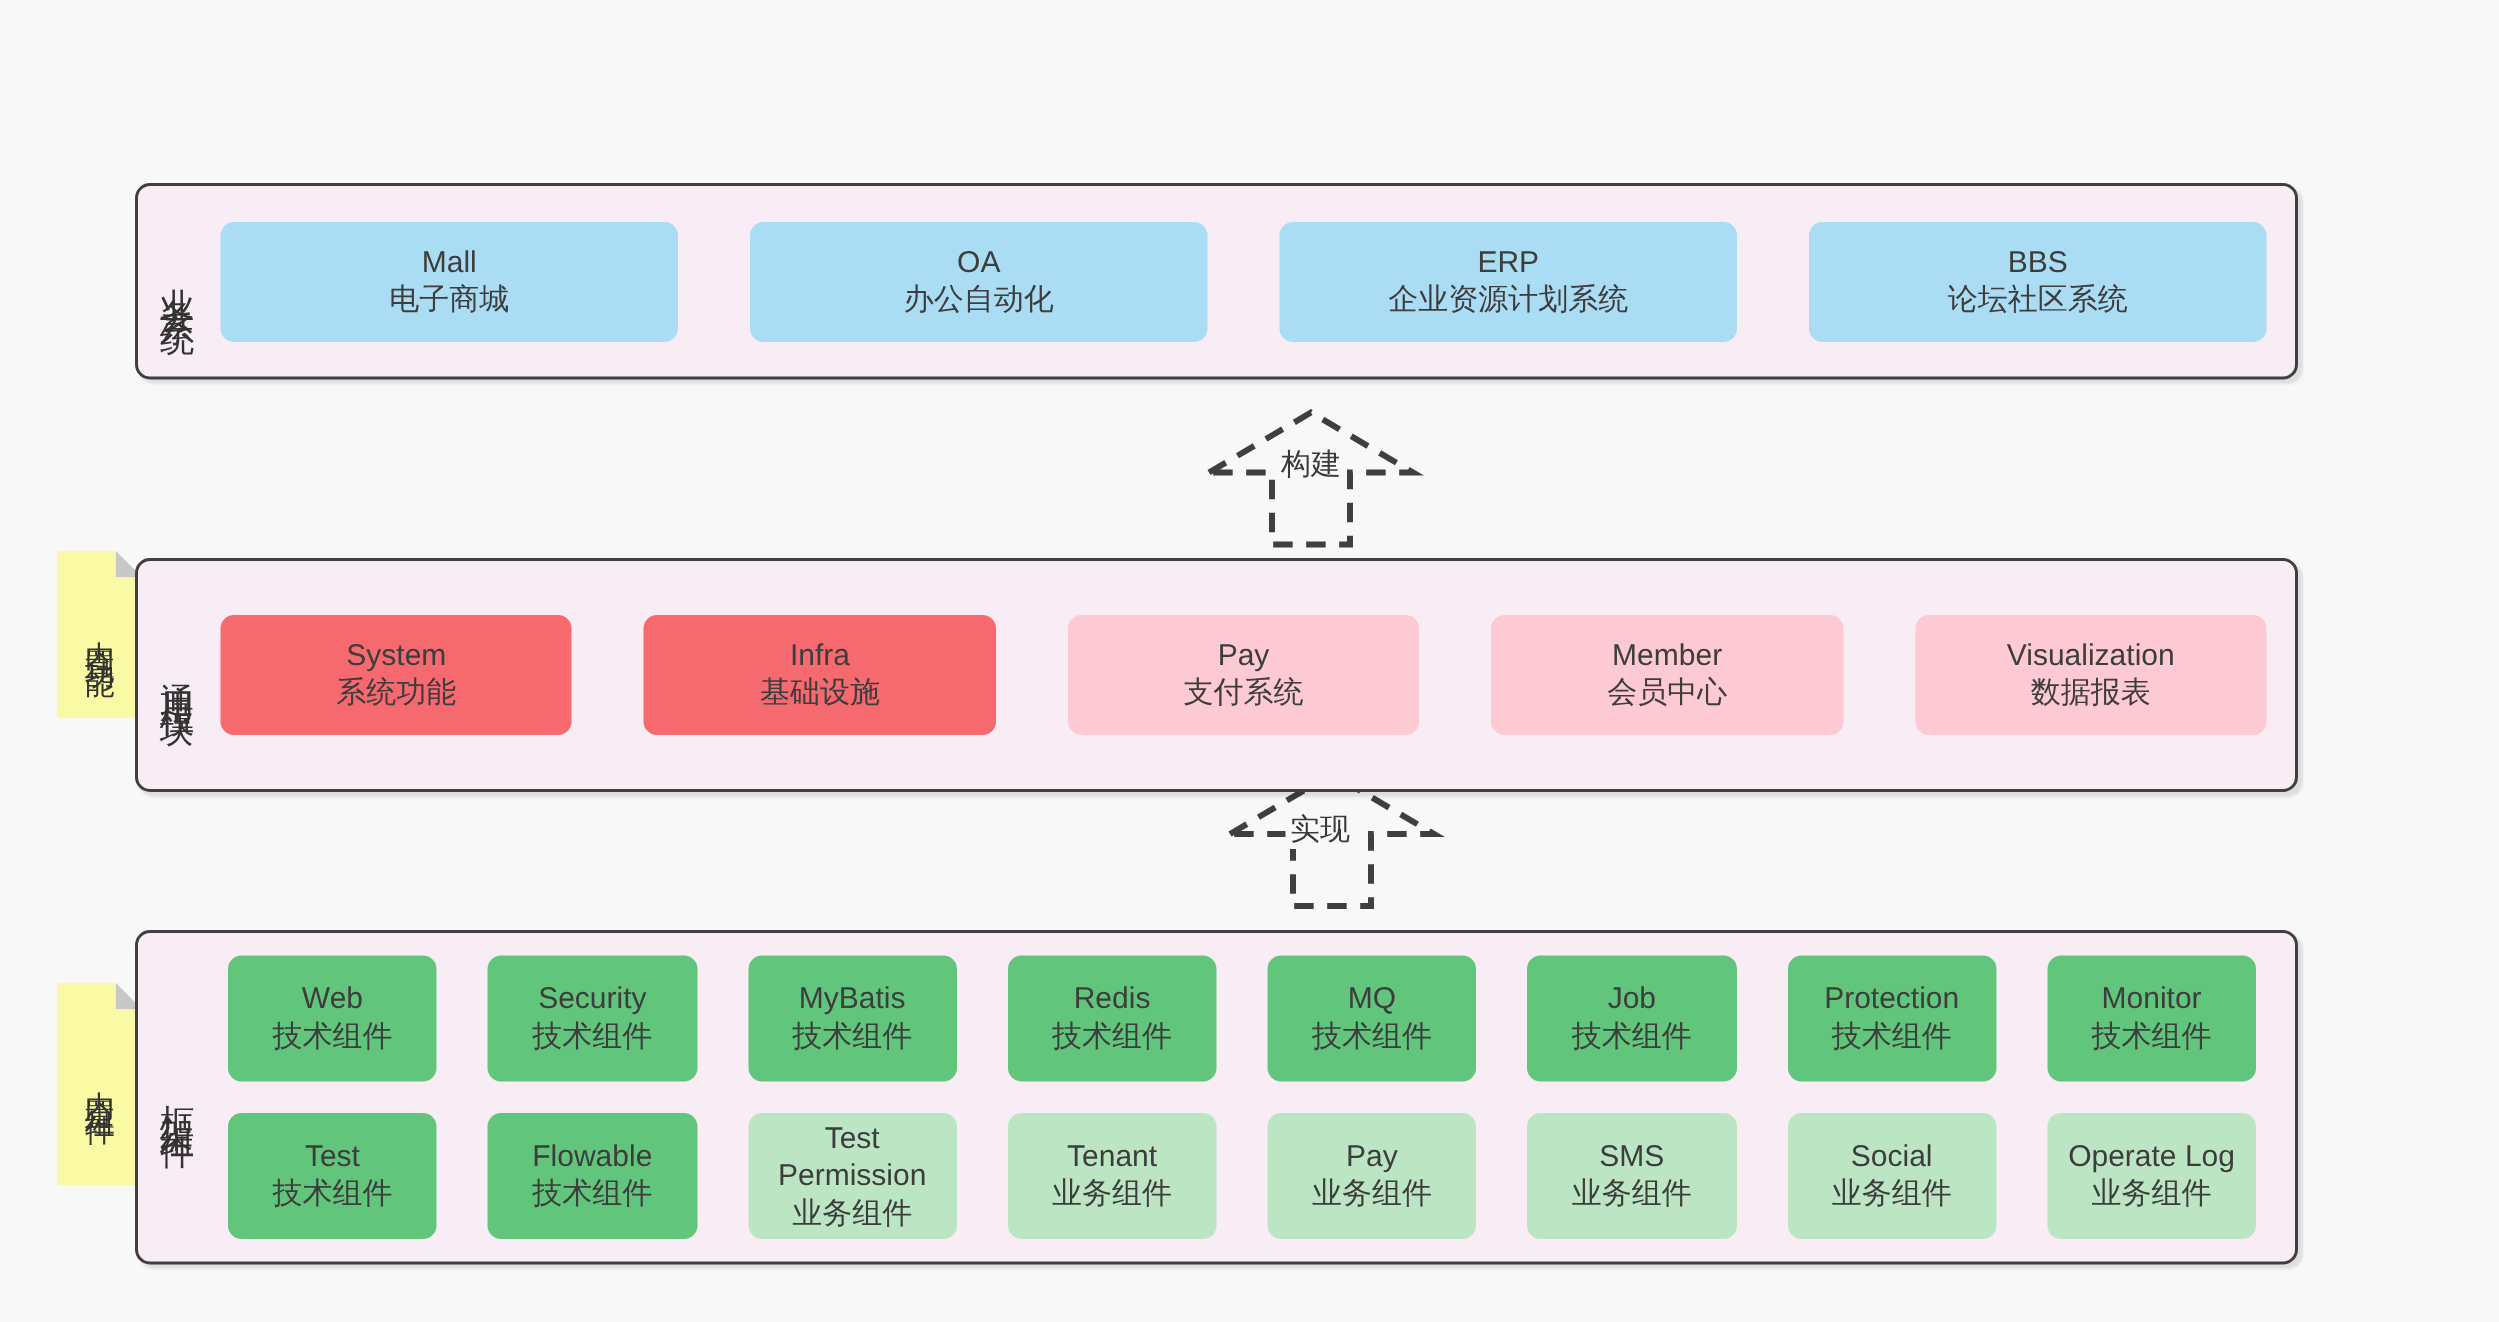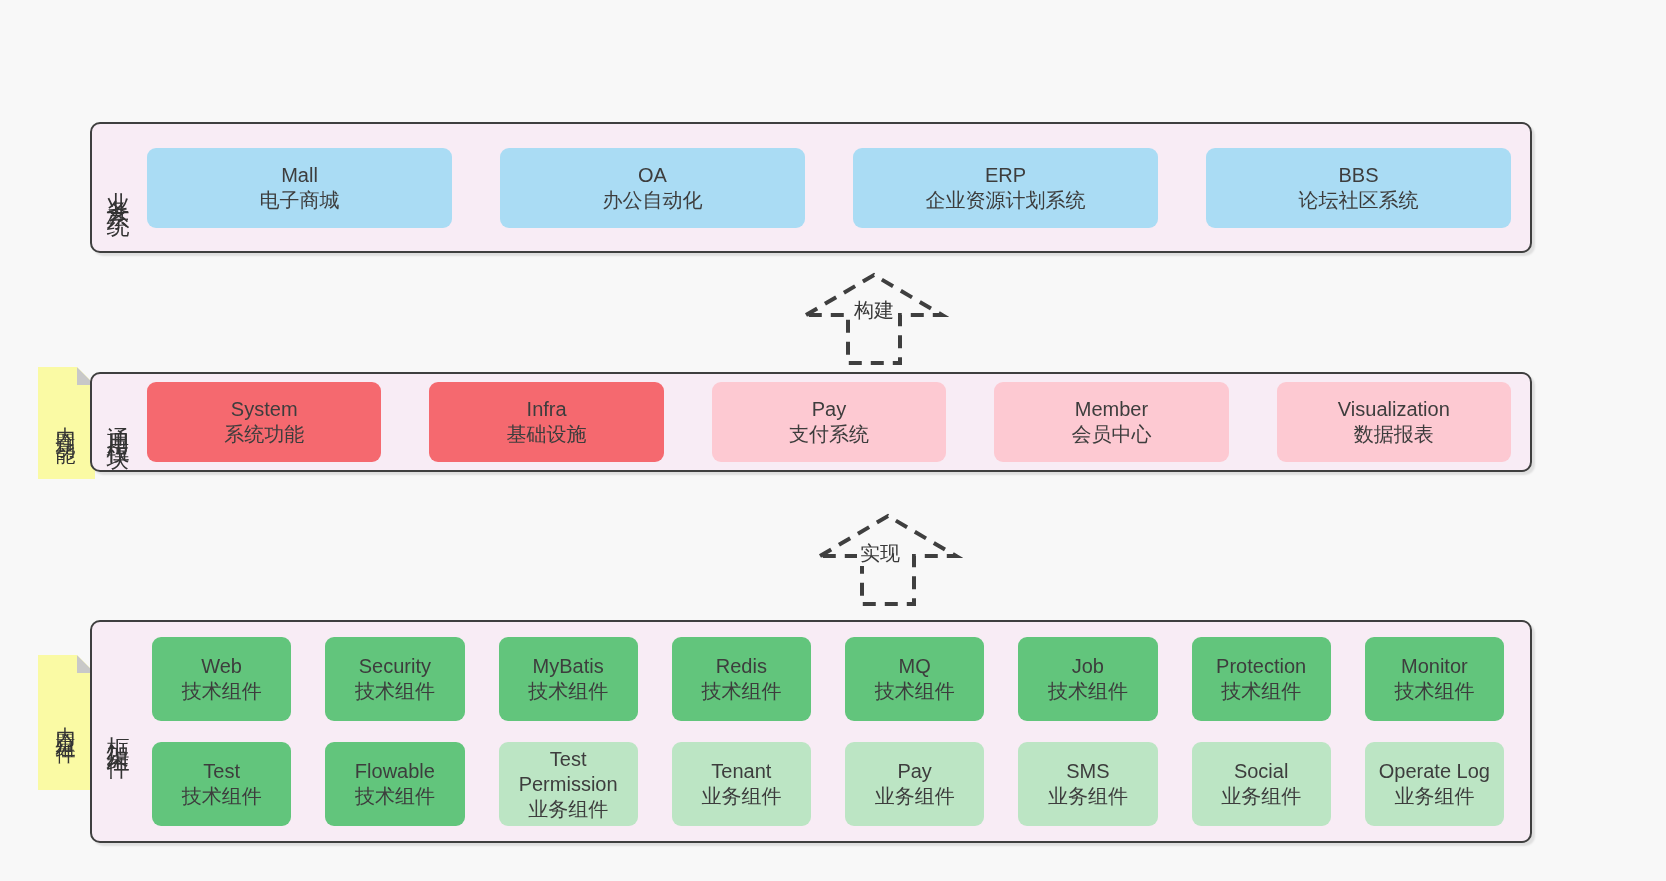--- a/index.html
+++ b/index.html
@@ -98,21 +98,21 @@
 
 <svg class="arrow" style="left:790px;top:271px;" width="168" height="96" viewBox="0 0 168 96">
   <polygon points="16,44 84,4 152,44 110,44 110,92 58,92 58,44"></polygon>
 </svg>
 <div class="arrow-label" style="left:874px;top:297px;">构建</div>
 
 <div class="tab" style="top:367px;height:112px;">
   <div class="fold"></div>
   <div class="tab-label">内置功能</div>
 </div>
-<div class="section" style="top:372px;height:100px;">
+<div class="section" style="top:372px;height:156px;">
   <div class="section-label">通用模块</div>
   <div class="boxes">
     <div class="box red">
       <div>System</div>
       <div>系统功能</div>
     </div>
     <div class="box red">
       <div>Infra</div>
       <div>基础设施</div>
     </div>

